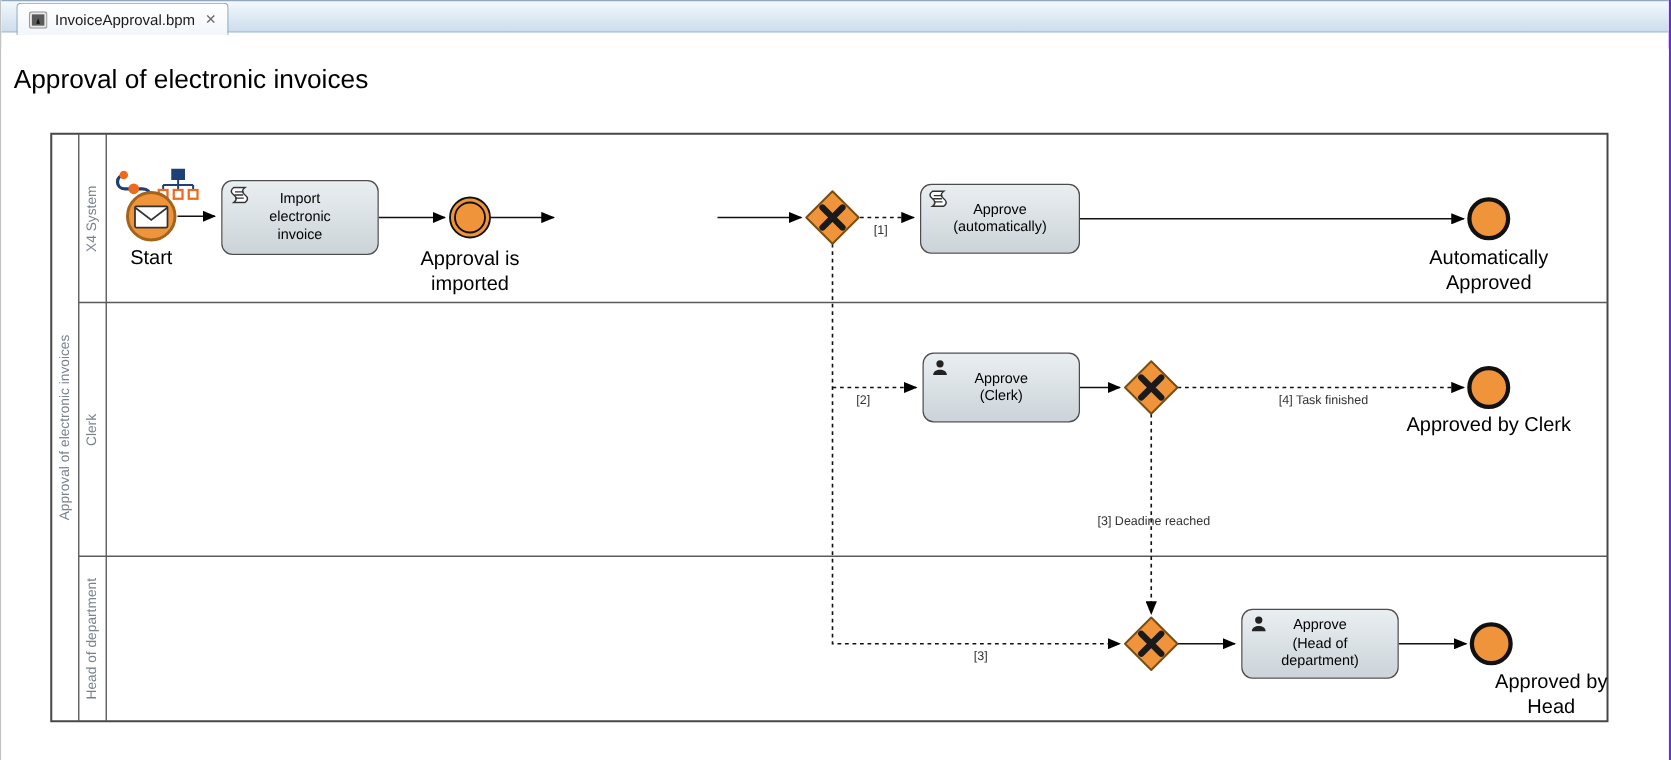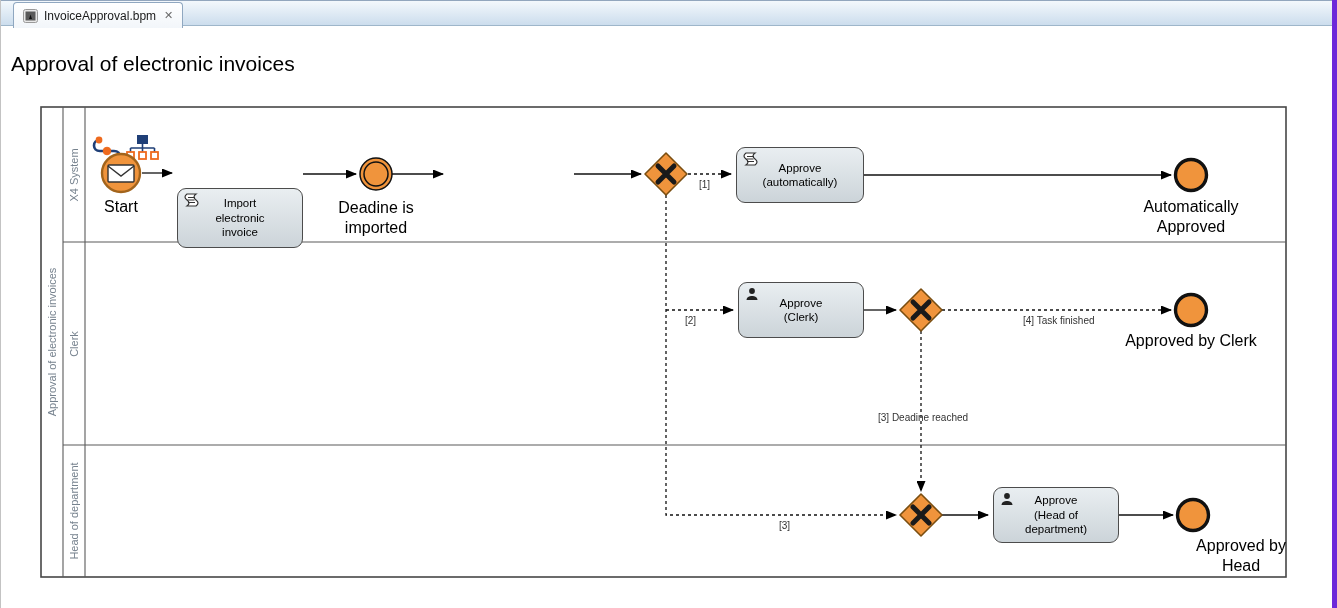--- a/index.html
+++ b/index.html
@@ -1,20 +1,20 @@
 <!DOCTYPE html>
 <html><head>
 <meta charset="utf-8">
 <style>
   * { margin:0; padding:0; box-sizing:border-box; }
   html,body { background:#fff; }
   body { font-family:"Liberation Sans", sans-serif; }
   .window {
     position:relative; width:1337px; height:608px; background:#fff;
-    border-left:1px solid #c3c3c3; border-right:5px solid #6d28d9; overflow:hidden;padding-left:28px;
+    border-left:1px solid #c3c3c3; border-right:2px solid #6d28d9; overflow:hidden;padding-left:28px;
   }
   
   .tabbar {
     position:absolute; left:0; top:0; width:100%; height:26px;
     background:linear-gradient(#f3f8fc, #ccdded);
     border-top:1px solid #92a6bd; border-bottom:1px solid #9eb6ca;
   }
   .tab {
     position:absolute; left:12px; top:1px; height:26px;
     background:linear-gradient(#ffffff,#f2f6fa);
@@ -152,21 +152,21 @@
     <div class="lane-band" style="left:62px; top:68px; width:22px; height:135px;">
       <span>X4 System</span>
     </div>
     <div class="lane-band" style="left:62px; top:203px; width:22px; height:203px;">
       <span>Clerk</span>
     </div>
     <div class="lane-band" style="left:62px; top:406px; width:22px; height:132px;">
       <span>Head of department</span>
     </div>
 
-    <div class="task" style="left:176px; top:105px; width:126px; height:60px;margin-top:44px;">
+    <div class="task" style="left:176px; top:105px; width:126px; height:60px;">
       <svg class="ticon" viewBox="0 0 16 14">
         <path d="M4,1 q-4,3 0,6 q4,3 0,6 h9 q4,-3 0,-6 q-4,-3 0,-6 z" fill="#fff" stroke="#333" stroke-width="1.2"></path>
         <path d="M5,4.5 h7 M4.5,7 h7 M5,9.5 h7" stroke="#333" stroke-width="1.1"></path>
       </svg>
       <span>Import
 electronic
 invoice</span>
     </div>
 
 
@@ -192,21 +192,21 @@
       <svg class="ticon" viewBox="0 0 16 14">
         <circle cx="8" cy="4" r="2.9" fill="#222"></circle>
         <path d="M2.5,13 c0,-5.5 11,-5.5 11,0 z" fill="#222"></path>
       </svg>
       <span>Approve
 (Head of
 department)</span>
     </div>
 
     <div class="label" style="left:120px; top:158px;">Start</div>
-    <div class="label" style="left:375px; top:159px;">Deadine is
+    <div class="label" style="left:375px; top:159px;">Approval is
 imported</div>
     <div class="label" style="left:1190px; top:158px;">Automatically
 Approved</div>
     <div class="label" style="left:1190px; top:292px;">Approved by Clerk</div>
     <div class="label" style="left:1192px; top:497px;margin-left:48px;">Approved by
 Head</div>
 
     <div class="flow-label" style="left:698px; top:140px;">[1]</div>
     <div class="flow-label" style="left:684px; top:276px;">[2]</div>
     <div class="flow-label" style="left:778px; top:481px;">[3]</div>

